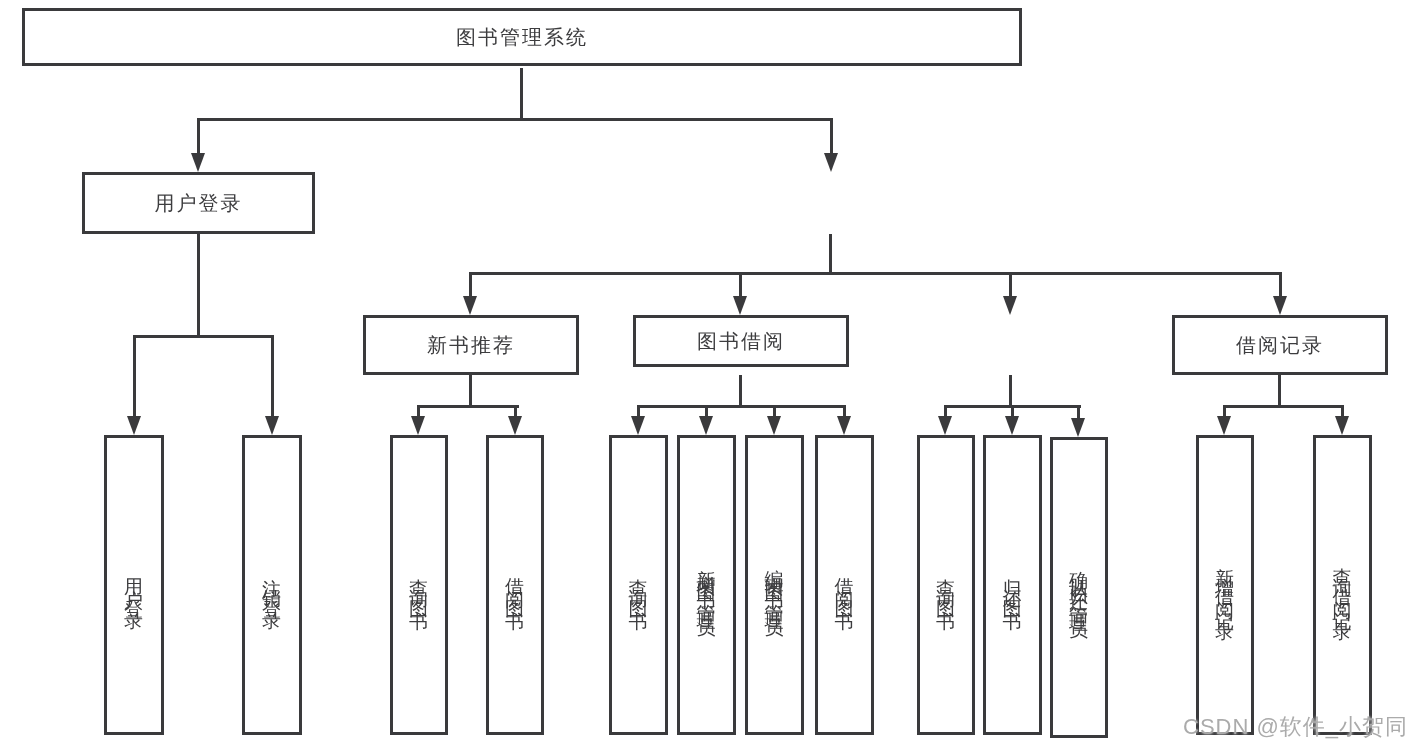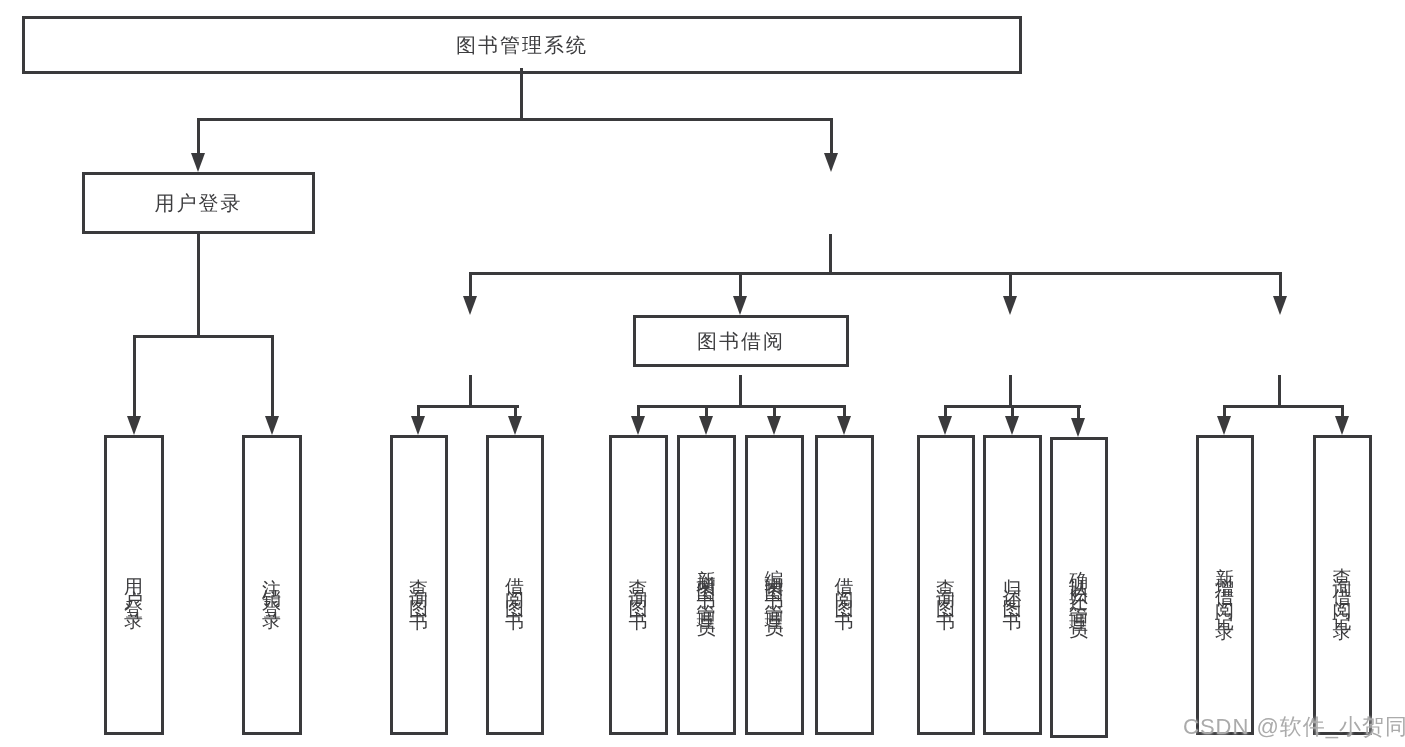--- a/index.html
+++ b/index.html
@@ -60,30 +60,36 @@
     white-space:nowrap;
     text-shadow:0 0 3px #ffffff;
     z-index:5;
   }
 </style>
 </head>
 <body>
 
 <div id="canvas">
 
-  <div class="box" style="left:22px;top:16px;width:1000px;height:58px;">
+  <div class="box" style="left:22px;top:8px;width:1000px;height:58px;">
     <span class="hlabel">图书管理系统</span>
   </div>
 
   <div class="box" style="left:82px;top:172px;width:233px;height:62px;">
     <span class="hlabel">用户登录</span>
   </div>
 
+  <div class="box" style="left:363px;top:315px;width:216px;height:60px;">
+    <span class="hlabel">新书推荐</span>
+  </div>
   <div class="box" style="left:633px;top:315px;width:216px;height:52px;">
     <span class="hlabel">图书借阅</span>
+  </div>
+  <div class="box" style="left:1172px;top:315px;width:216px;height:60px;">
+    <span class="hlabel">借阅记录</span>
   </div>
 
   <div class="box" style="left:104px;top:435px;width:60px;height:300px;">
     <span class="vlabel">用户登录</span>
   </div>
   <div class="box" style="left:242px;top:435px;width:60px;height:300px;">
     <span class="vlabel">注销登录</span>
   </div>
 
   <div class="box" style="left:390px;top:435px;width:58px;height:300px;">

